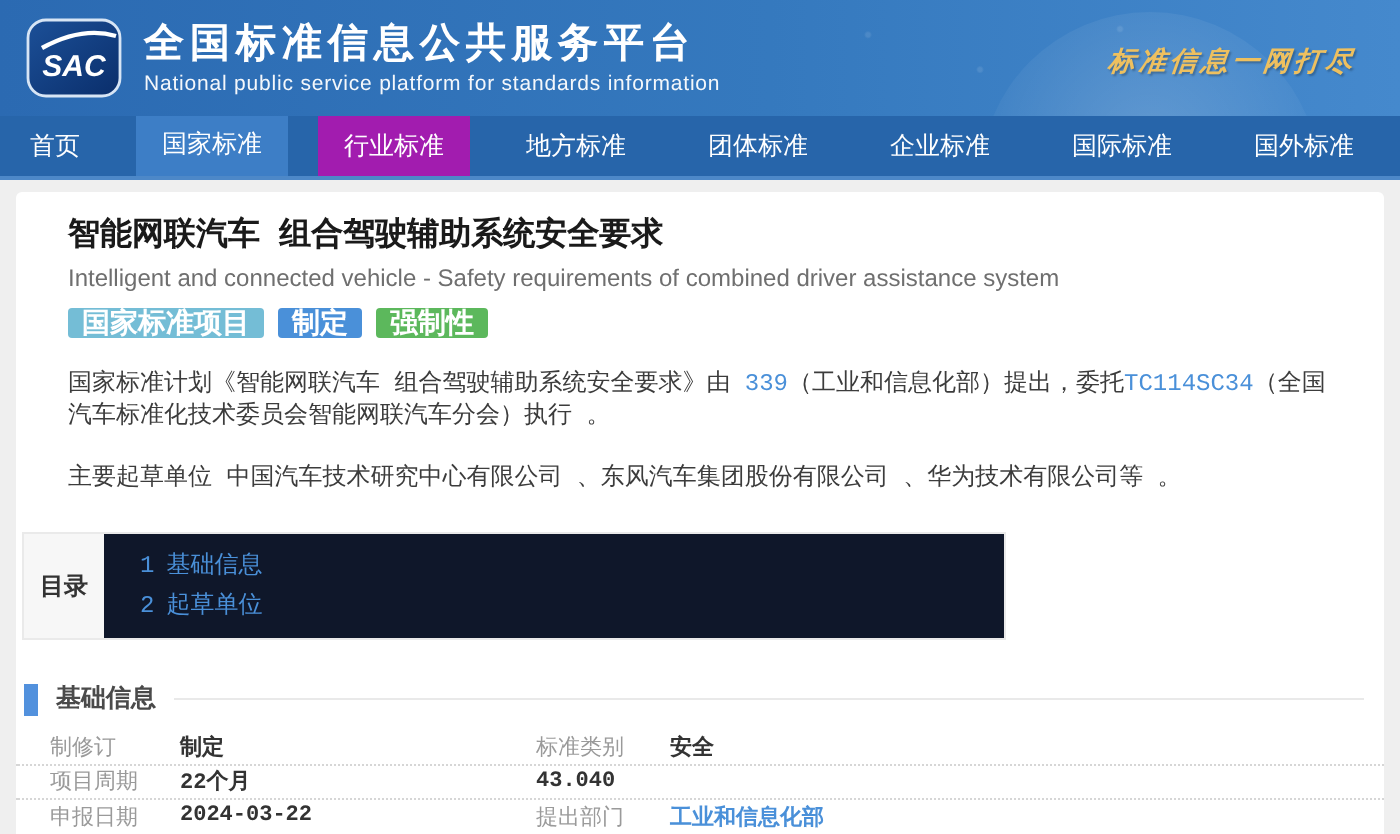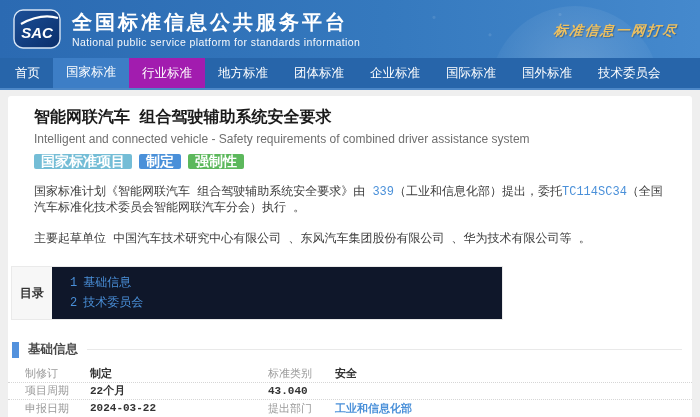--- a/index.html
+++ b/index.html
@@ -39,21 +39,21 @@
     position: absolute; right: 22px; top: 22px;
     color: #eec05f; font-size: 13.5px; font-weight: bold; font-style: italic;
     letter-spacing: 2px; transform: skewX(-6deg);
     text-shadow: 1px 1px 1px rgba(0,0,0,0.25);
   }
 
   
   .nav {
     height: 32px; background: #2765aa;
     border-bottom: 2px solid #4d88c8;
-    display: flex; align-items: stretch; padding-left: 2px;
+    display: flex; align-items: stretch; padding-left: 2px; gap: 15px;
   }
   .nav-item {
     color: #fff; font-size: 12.5px; line-height: 30px;
     padding: 0 13px; cursor: pointer; white-space: nowrap;
   }
   .nav-item.hl-1 { background: #3d7ec6; font-family: Liberation Mono, monospace; }
   .nav-item.hl-2 { background: #a21caf; }
 
   
   .card {
@@ -153,21 +153,21 @@
     <span class="badge" style="background-color: rgb(92, 184, 92);">强制性</span>
   </div>
 
   <div class="pad intro-p cjk-serif"><span>国家标准计划《智能网联汽车 组合驾驶辅助系统安全要求》由 </span><a class="inline-link">339</a><span>（工业和信息化部）提出，委托</span><a class="inline-link">TC114SC34</a><span>（全国汽车标准化技术委员会智能网联汽车分会）执行 。</span></div>
   <div class="pad intro-p cjk-serif">主要起草单位 中国汽车技术研究中心有限公司 、东风汽车集团股份有限公司 、华为技术有限公司等 。</div>
 
   <div class="toc-box">
     <div class="toc-label cjk-serif">目录</div>
     <div class="toc-items">
       <div class="toc-item cjk-serif"><span class="toc-num">1</span><span>基础信息</span></div>
-      <div class="toc-item cjk-serif"><span class="toc-num">2</span><span>技术委员会</span></div>
+      <div class="toc-item cjk-serif"><span class="toc-num">2</span><span>起草单位</span></div>
     </div>
   </div>
 
   <div class="section-head">
     <div class="section-bar"></div>
     <div class="section-title">基础信息</div>
     <div class="section-rule"></div>
   </div>
 
   <div class="info-table cjk-serif">

